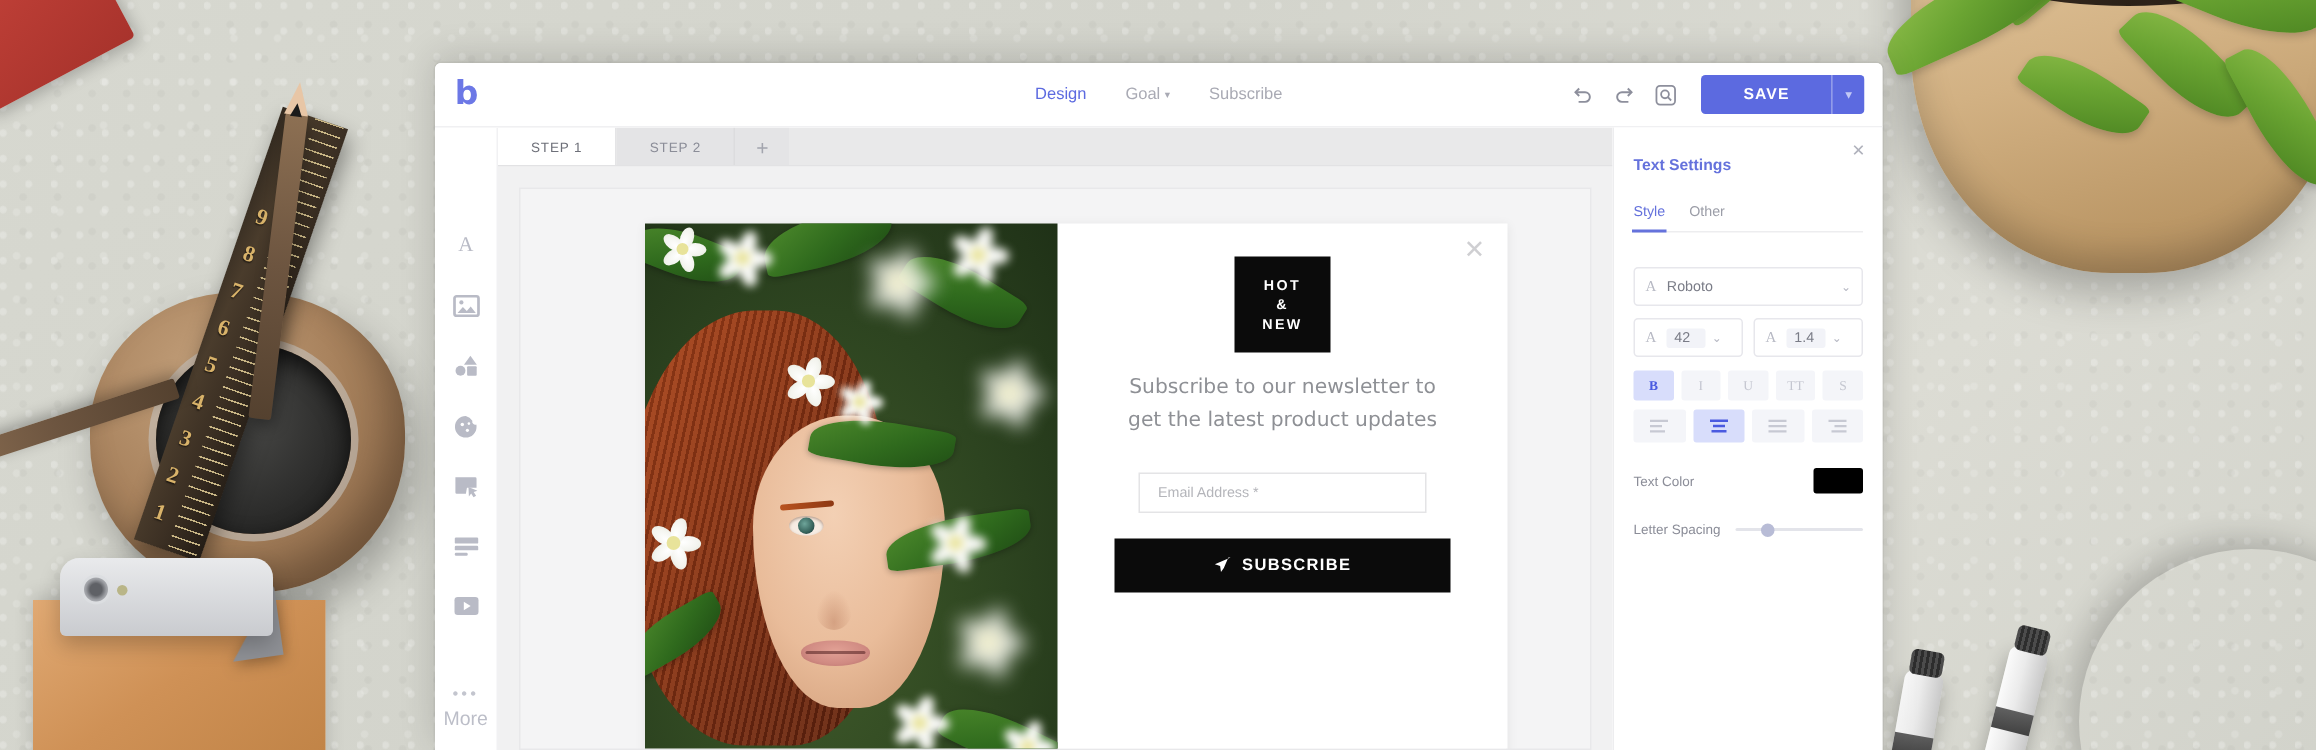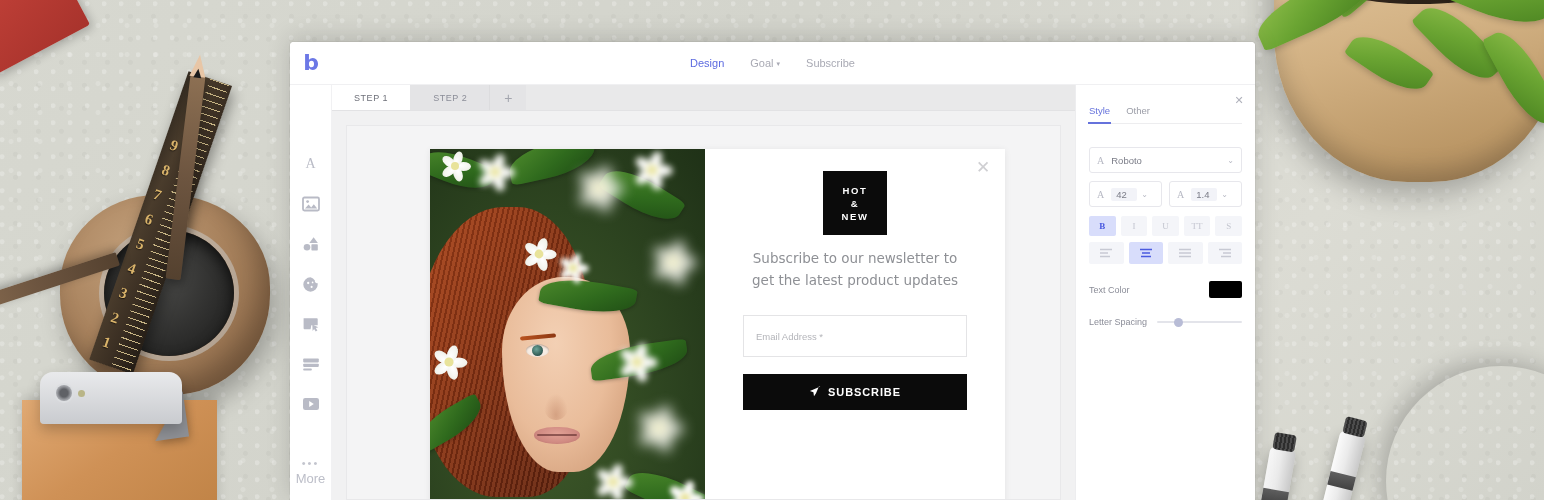--- a/index.html
+++ b/index.html
@@ -312,21 +312,21 @@
     position:absolute; width:8px;height:8px;border-radius:50%;
     background:#8e9bec; border:1px solid #7785e6;
   }
   .handle.tl{left:-4px;top:-4px} .handle.tr{right:-4px;top:-4px}
   .handle.bl{left:-4px;bottom:-4px} .handle.br{right:-4px;bottom:-4px}
   #subcopy{
     margin:12px 18px 0; font-size:13.5px; color:#8e9095; line-height:22px;
     font-family:"DejaVu Sans", sans-serif;
   }
   #email-field{
-    margin:24px 12px 0; height:42px; border:1px solid #e4e4e6; background:#fff;
+    margin:24px 28px 0; height:27px; border:1px solid #e4e4e6; background:#fff;
     display:flex; align-items:center; padding:0 12px;
     font-size:9.5px; color:#b4b5ba; cursor:text;
   }
   #subscribe-button{
     margin:17px 12px 0; height:36px; background:#0b0b0b; color:#fff;
     display:flex;align-items:center;justify-content:center; gap:7px;
     font-size:11px; font-weight:700; letter-spacing:.9px; cursor:pointer;
   }
   #subscribe-button svg{display:block}
 
@@ -450,20 +450,47 @@
         <span>Design</span>
       </div>
       <div class="nav-item">
         <span>Goal</span><span class="nav-caret">▾</span>
       </div>
       <div class="nav-item">
         <span>Subscribe</span>
       </div>
     </div>
 
+    <div id="topbar-right">
+      <div class="tb-icon">
+        <svg width="14" height="14" viewBox="0 0 14 14" fill="none" stroke="currentColor" stroke-width="1.3">
+          <path d="M2.5 5.5h6.2a3.2 3.2 0 0 1 0 6.4H4.4"></path>
+            <path d="M4.8 3 2.3 5.5 4.8 8"></path>
+        </svg>
+      </div>
+      <div class="tb-icon">
+        <svg width="14" height="14" viewBox="0 0 14 14" fill="none" stroke="currentColor" stroke-width="1.3">
+          <path d="M11.5 5.5H5.3a3.2 3.2 0 0 0 0 6.4h4.3"></path>
+            <path d="M9.2 3l2.5 2.5L9.2 8"></path>
+        </svg>
+      </div>
+      <div class="tb-icon">
+        <svg width="15" height="15" viewBox="0 0 15 15" fill="none" stroke="currentColor" stroke-width="1.2">
+          <rect x="1.3" y="1.3" width="12.4" height="12.4" rx="2.4"></rect>
+          <circle cx="7" cy="6.9" r="2.6"></circle>
+            <path d="M8.9 8.8l2.2 2.2"></path>
+        </svg>
+      </div>
+      <div id="save-group">
+        <button id="save-button">SAVE</button>
+        <div id="save-dropdown">
+          <span>▾</span>
+        </div>
+      </div>
+    </div>
   </div>
 
   <div id="body-row">
 
     <div id="tool-rail">
       <div class="tool">
         <span class="tool-text">A</span>
       </div>
       <div class="tool">
         <svg width="18" height="16" viewBox="0 0 18 16" fill="currentColor">
@@ -667,20 +694,21 @@
               </div>
             </div>
           </div>
 
         </div>
       </div>
     </div>
 
     <div id="settings-panel">
       <div id="panel-close">✕</div>
+      <div id="panel-title">Text Settings</div>
 
       <div id="panel-tabs">
         <div class="panel-tab active">
           <span>Style</span>
         </div>
         <div class="panel-tab">
           <span>Other</span>
         </div>
       </div>
 

